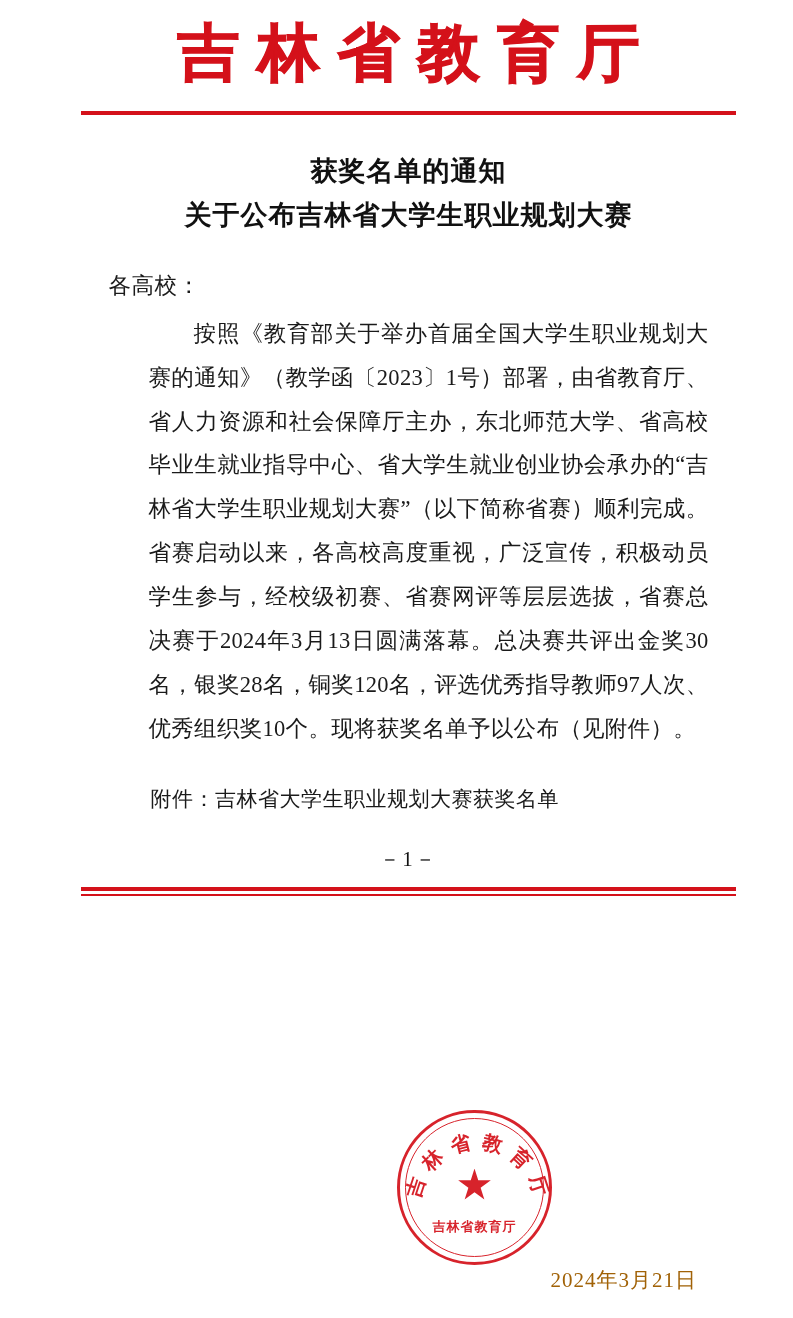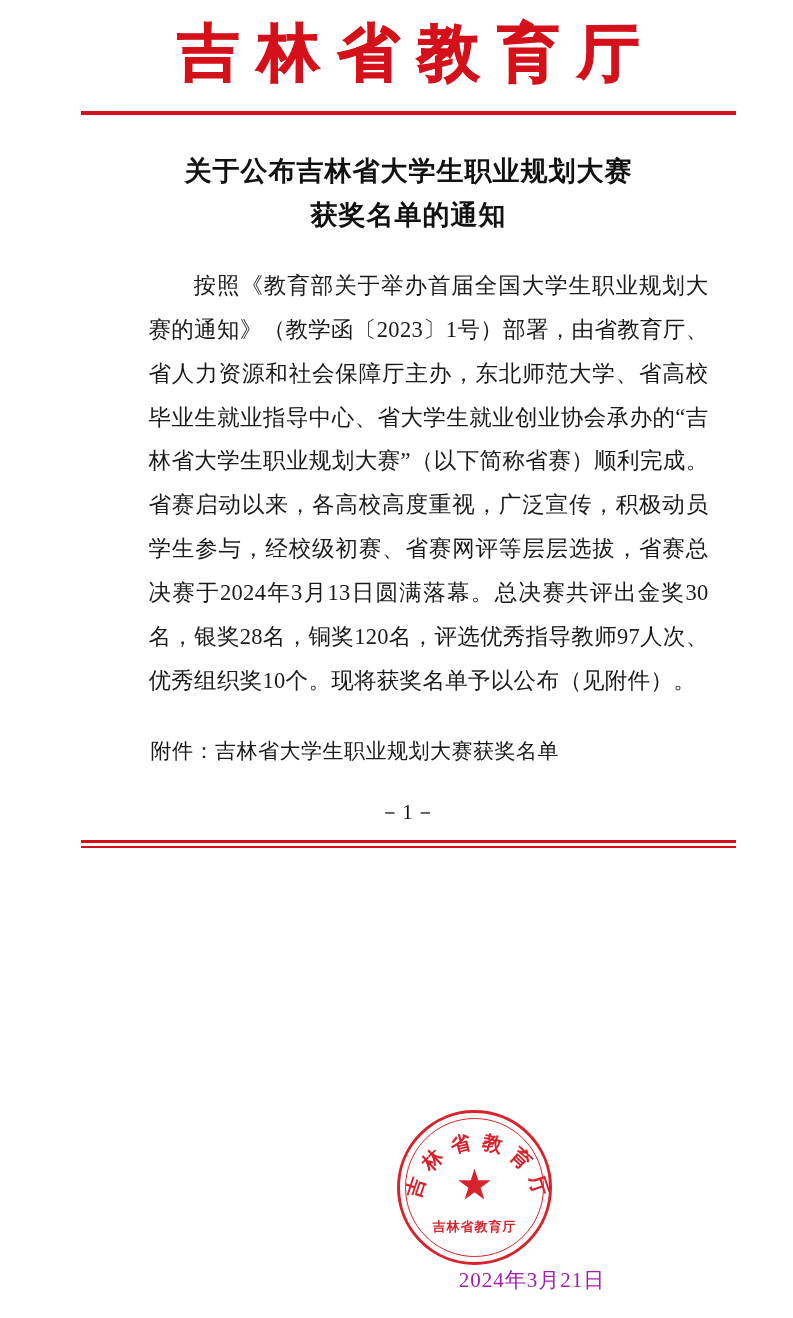--- a/index.html
+++ b/index.html
@@ -174,42 +174,43 @@
     color: #d4111a;
     font-size: 13px;
     font-weight: bold;
     letter-spacing: 1px;
   }
   .seal-date {
     position: absolute;
     left: 0;
     bottom: 6px;
     width: 330px;
-    text-align: center;
+    text-align: right;
     font-size: 21px;
     letter-spacing: 1px;
-    color: #a21caf;
+    color: #a16207;
   }
 </style>
 </head>
 <body>
 
 <div class="page">
 
   <div class="letterhead">
     <div class="letterhead-title">吉林省教育厅</div>
     <div class="red-rule-thick"></div>
   </div>
 
   <div class="doc-title">
+    <span class="line">获奖名单的通知</span>
     <span class="line">关于公布吉林省大学生职业规划大赛</span>
-    <span class="line">获奖名单的通知</span>
   </div>
 
   <div class="body-wrap">
+    <div class="salutation">各高校：</div>
     <div class="para">按照《教育部关于举办首届全国大学生职业规划大赛的通知》（教学函〔2023〕1号）部署，由省教育厅、省人力资源和社会保障厅主办，东北师范大学、省高校毕业生就业指导中心、省大学生就业创业协会承办的“吉林省大学生职业规划大赛”（以下简称省赛）顺利完成。省赛启动以来，各高校高度重视，广泛宣传，积极动员学生参与，经校级初赛、省赛网评等层层选拔，省赛总决赛于2024年3月13日圆满落幕。总决赛共评出金奖30名，银奖28名，铜奖120名，评选优秀指导教师97人次、优秀组织奖10个。现将获奖名单予以公布（见附件）。</div>
     <div class="attachment">附件：吉林省大学生职业规划大赛获奖名单</div>
   </div>
 
   <div class="page-number">－1－</div>
 
   <div class="footer-rules">
     <div class="thick"></div>
     <div class="gap"></div>
     <div class="thin"></div>

